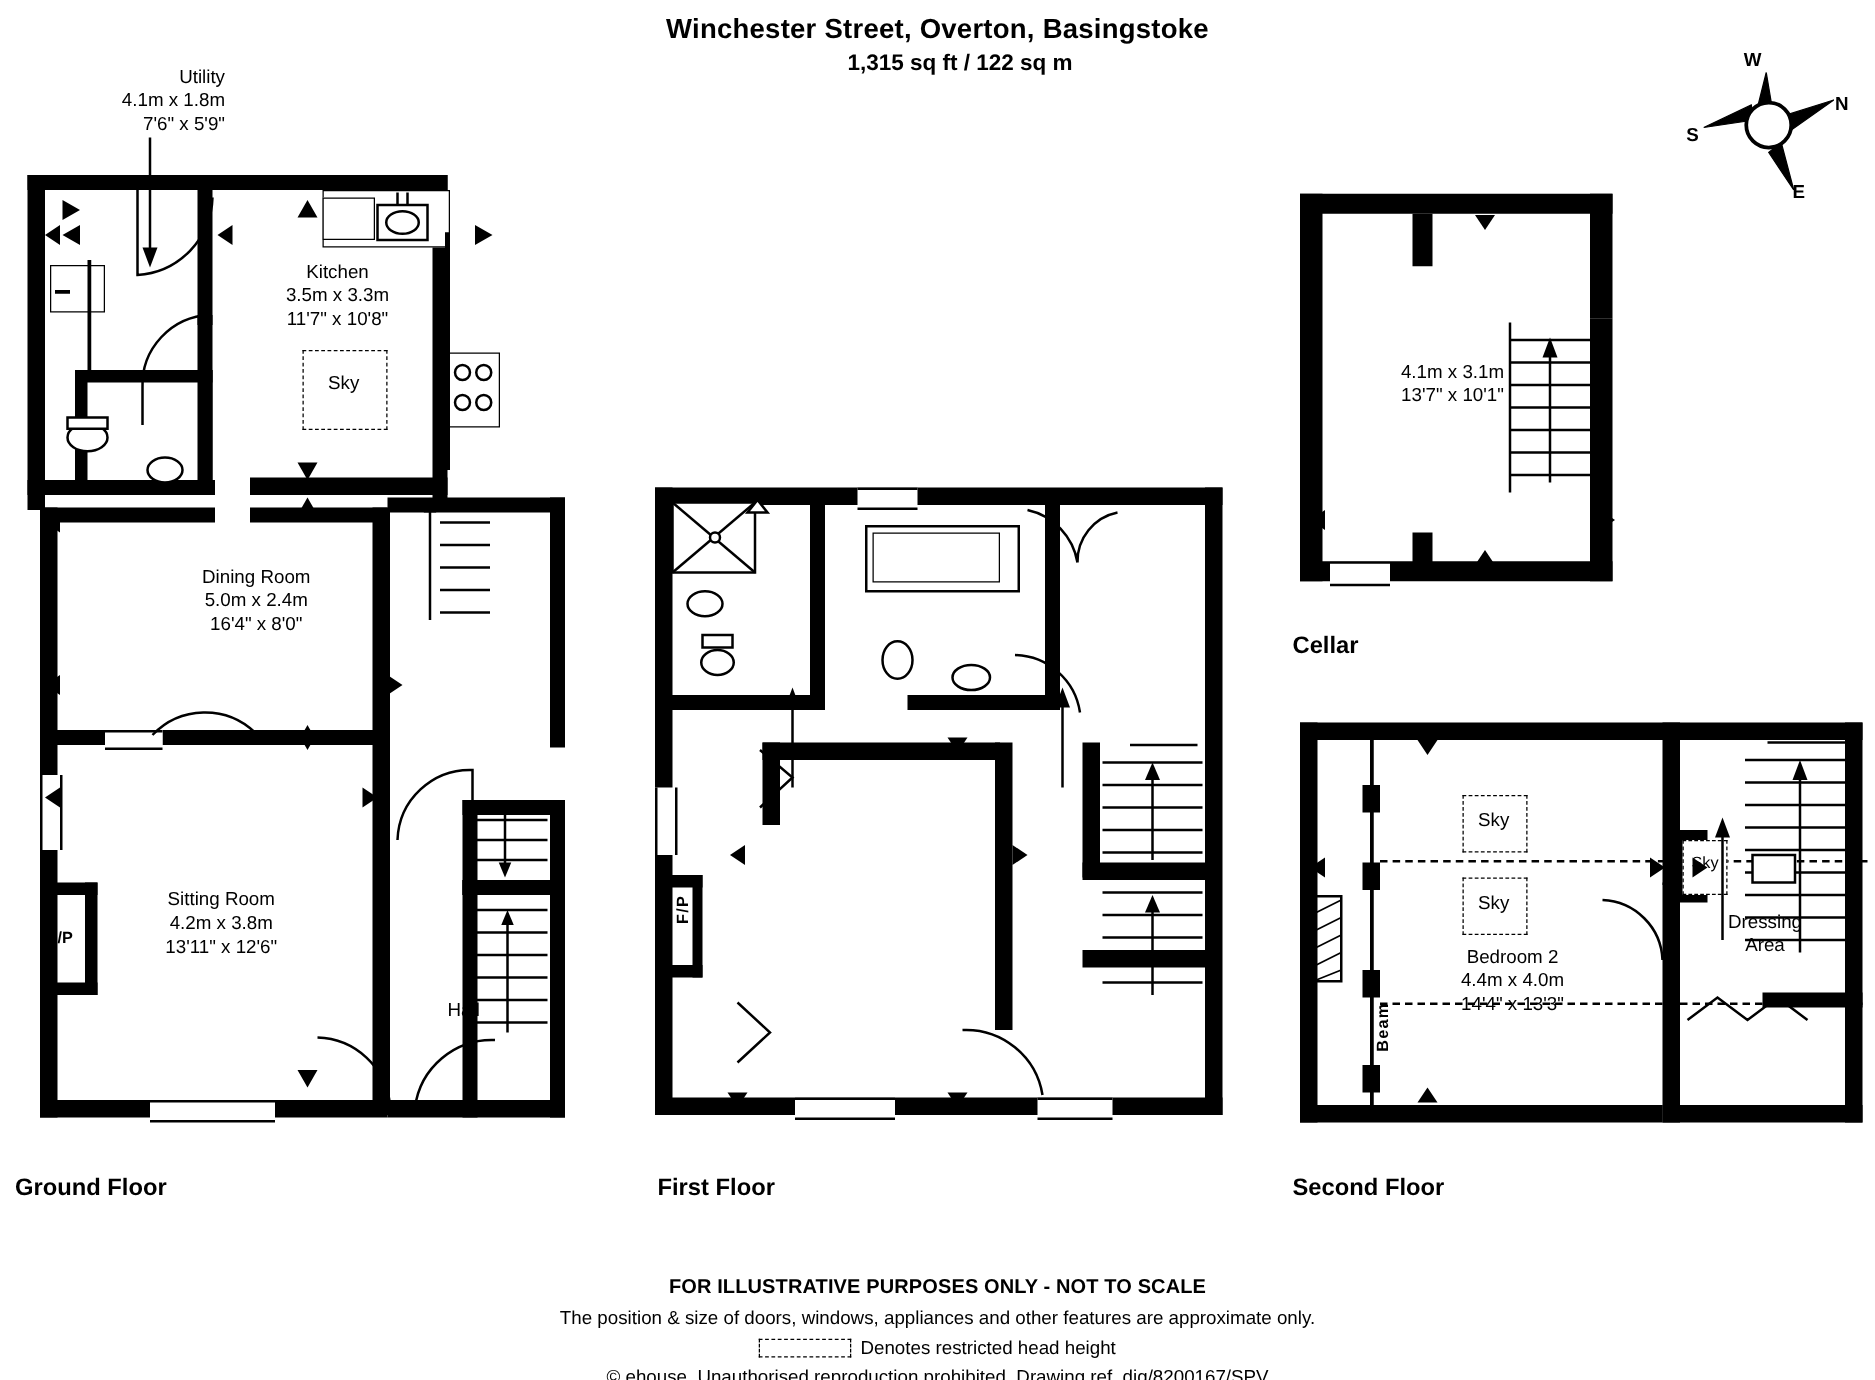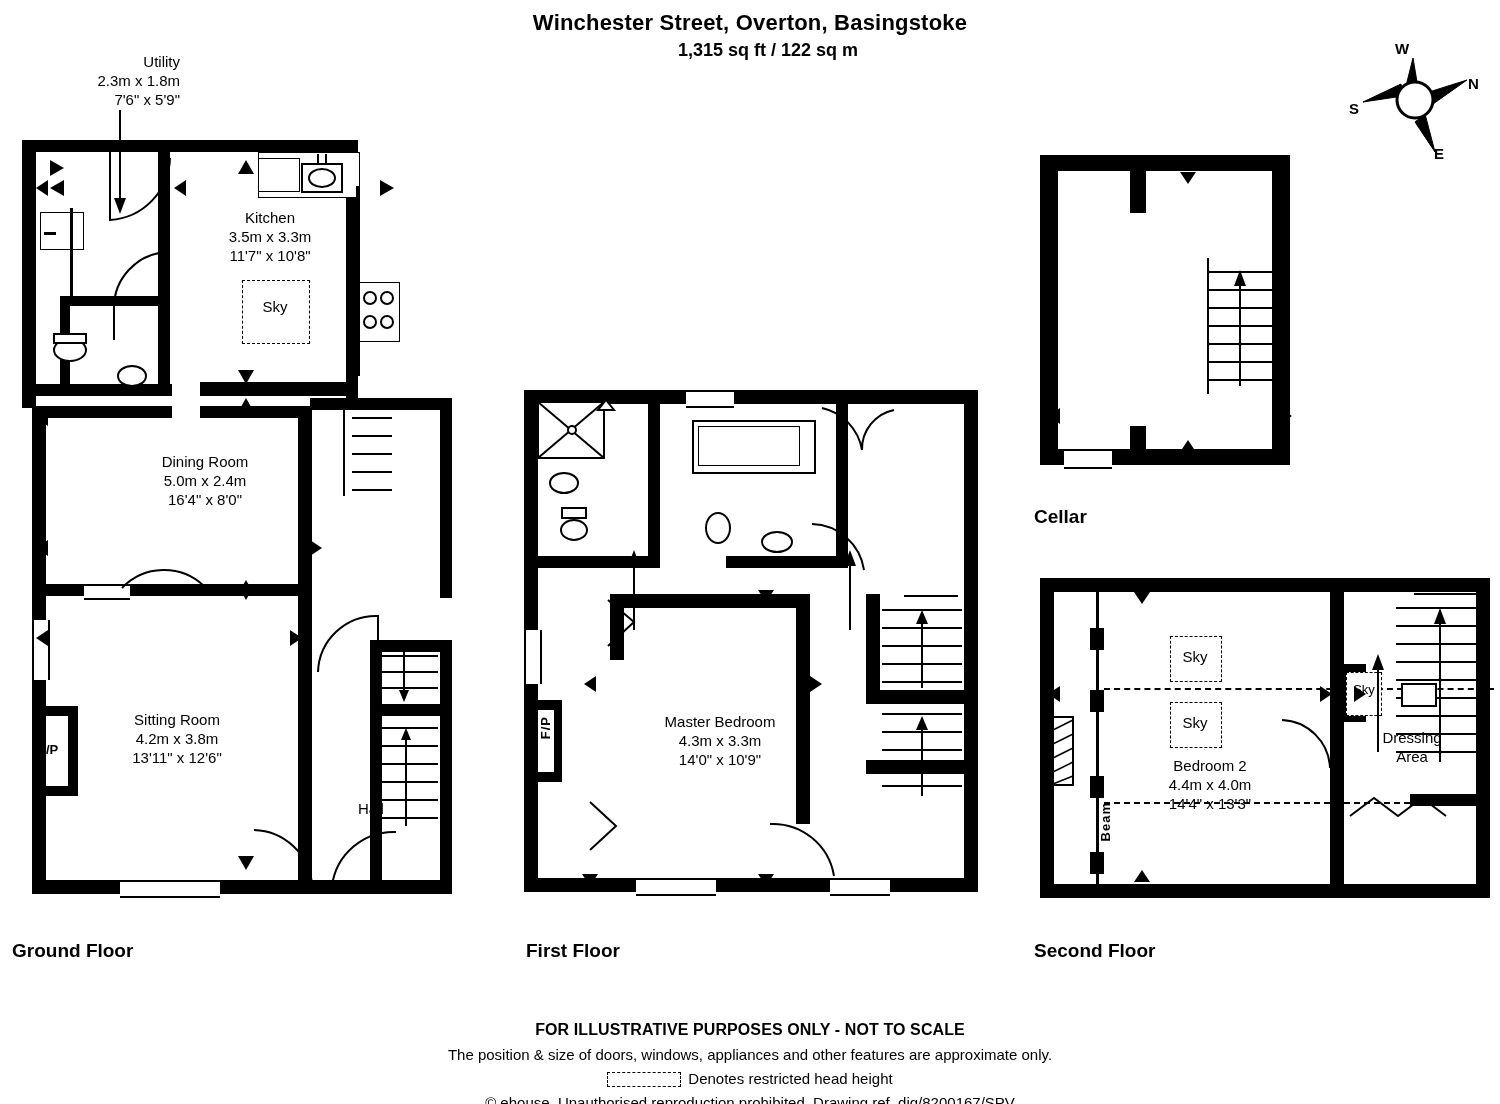--- a/index.html
+++ b/index.html
@@ -204,21 +204,21 @@
       <polygon points="290,400 302,408 290,416"></polygon>
       <polygon points="226,460 218,446 234,446"></polygon>
       <polygon points="28,490 16,498 28,506"></polygon>
       <polygon points="270,490 282,498 270,506"></polygon>
       <polygon points="226,730 218,716 234,716"></polygon>
     </g>
   </svg>
 
   <div class="abs small-lab" style="left:30px;top:52px;width:150px;">
     <div>Utility</div>
-    <div>2.3m x 1.8m</div>
+    <div>4.1m x 1.8m</div>
     <div>7'6" x 5'9"</div>
   </div>
   <svg class="abs" style="left:100px;top:110px;" width="40" height="120" viewBox="0 0 40 120">
     <path d="M20 0 L20 90" stroke="#000" stroke-width="2" fill="none"></path>
     <polygon points="20,104 14,88 26,88" fill="#000"></polygon>
   </svg>
 
   <div class="abs room-label" style="left:190px;top:208px;width:160px;">
     <div class="nm">Kitchen</div>
     <div>3.5m x 3.3m</div>
@@ -353,25 +353,20 @@
     <g fill="#000">
       <polygon points="230,18 222,6 238,6"></polygon>
       <polygon points="246,216 238,204 254,204"></polygon>
       <polygon points="70,500 62,488 78,488"></polygon>
       <polygon points="246,500 238,488 254,488"></polygon>
       <polygon points="76,306 64,298 76,290"></polygon>
       <polygon points="290,306 302,298 290,290"></polygon>
     </g>
   </svg>
 
-  <div class="abs room-label" style="left:110px;top:712px;width:220px;">
-    <div class="nm">Master Bedroom</div>
-    <div>4.3m x 3.3m</div>
-    <div>14'0" x 10'9"</div>
-  </div>
   <div class="abs vert" style="left:38px;top:716px;">F/P</div>
 
   <div class="abs floor-label" style="left:26px;top:940px;">First Floor</div>
 </div>
 
 <div class="abs" style="left:1000px;top:0px;width:500px;height:530px;">
   <div class="wall" style="left:40px;top:155px;width:250px;height:16px;"></div>
   <div class="wall" style="left:40px;top:155px;width:18px;height:310px;"></div>
   <div class="wall" style="left:272px;top:155px;width:18px;height:100px;"></div>
   <div class="wall" style="left:272px;top:255px;width:18px;height:210px;"></div>
@@ -397,20 +392,24 @@
 
   <svg class="abs" style="left:36px;top:150px;" width="270" height="330" viewBox="0 0 270 330">
     <g fill="#000">
       <polygon points="152,34 144,22 160,22"></polygon>
       <polygon points="152,290 144,302 160,302"></polygon>
       <polygon points="24,258 12,266 24,274"></polygon>
       <polygon points="244,258 256,266 244,274"></polygon>
     </g>
   </svg>
 
+  <div class="abs room-label" style="left:62px;top:288px;width:200px;">
+    <div>4.1m x 3.1m</div>
+    <div>13'7" x 10'1"</div>
+  </div>
 
   <div class="abs floor-label" style="left:34px;top:506px;">Cellar</div>
 </div>
 
 <div class="abs" style="left:1000px;top:540px;width:500px;height:420px;">
 
   <div class="wall" style="left:40px;top:38px;width:450px;height:14px;"></div>
   <div class="wall" style="left:40px;top:38px;width:14px;height:320px;"></div>
   <div class="wall" style="left:40px;top:344px;width:290px;height:14px;"></div>
   <div class="wall" style="left:330px;top:38px;width:14px;height:130px;"></div>

